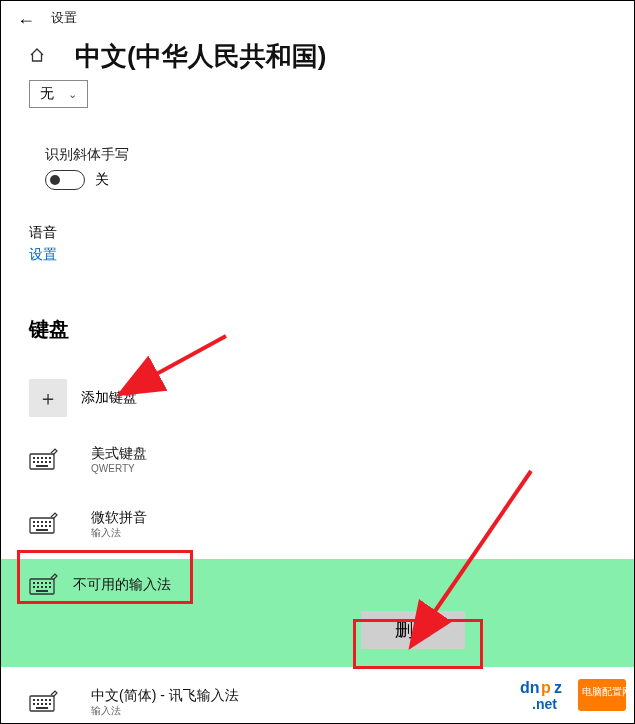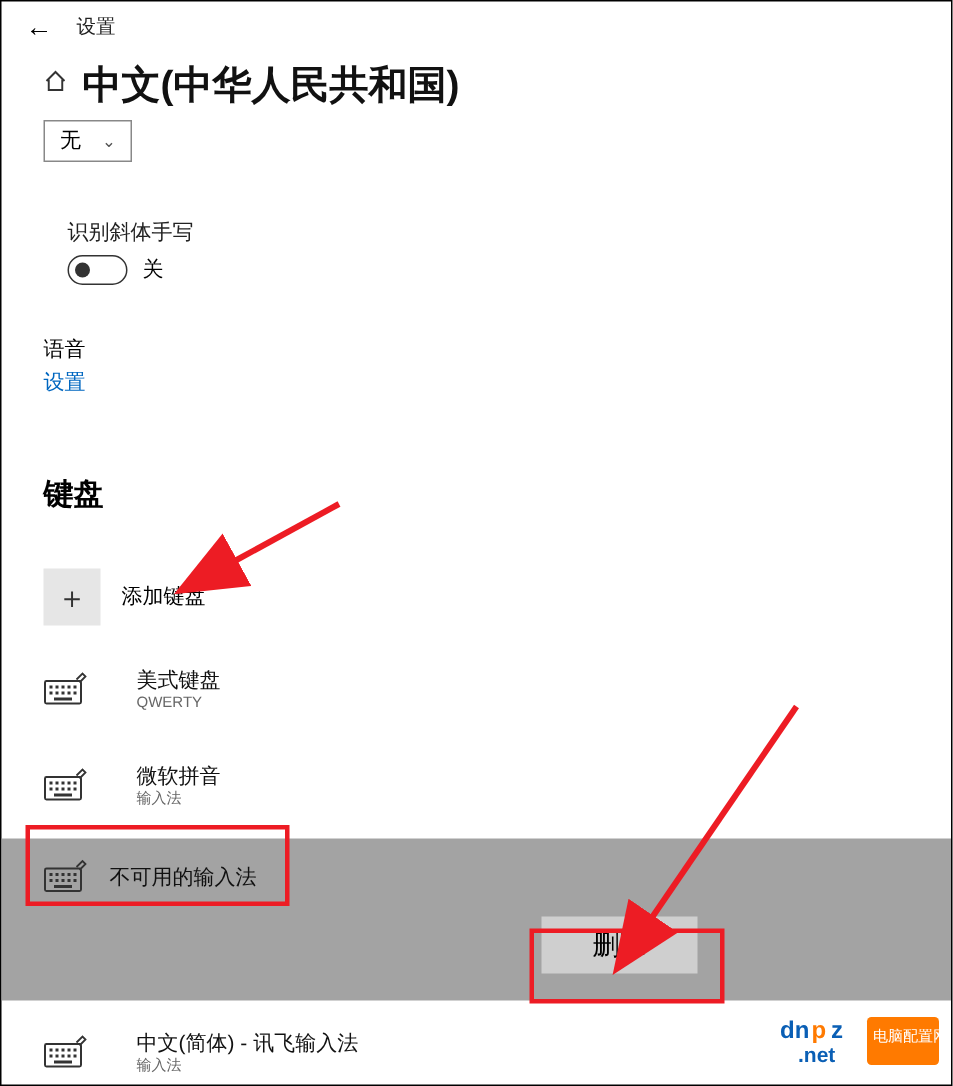--- a/index.html
+++ b/index.html
@@ -24,21 +24,21 @@
     line-height: 1;
   }
   .header-title {
     font-size: 13px;
     color: #222;
   }
   .title-row {
     display: flex;
     align-items: center;
     padding: 8px 0 0 28px;
-    gap: 10px;
+    gap: 30px;
     text-align: right;
   }
   .home-icon {
     font-size: 16px;
     color: #333;
   }
   .page-title {
     font-size: 26px;
     font-weight: 600;
     color: #111;
@@ -142,21 +142,21 @@
     width: 30px;
     height: 24px;
     display: flex;
     align-items: center;
     justify-content: center;
   }
   .kb-text { line-height: 1.25; }
   .kb-title { font-size: 14px; color: #111; }
   .kb-sub { font-size: 10px; color: #666; }
   .selected-panel {
-    background: #a3a3a3;
+    background: #86efac;
     margin: 14px 0 0 0;
     padding: 0 0 18px 0;
   }
   .selected-item {
     display: flex;
     align-items: center;
     padding: 14px 0 14px 28px;
     gap: 14px;
   }
   .delete-row {

